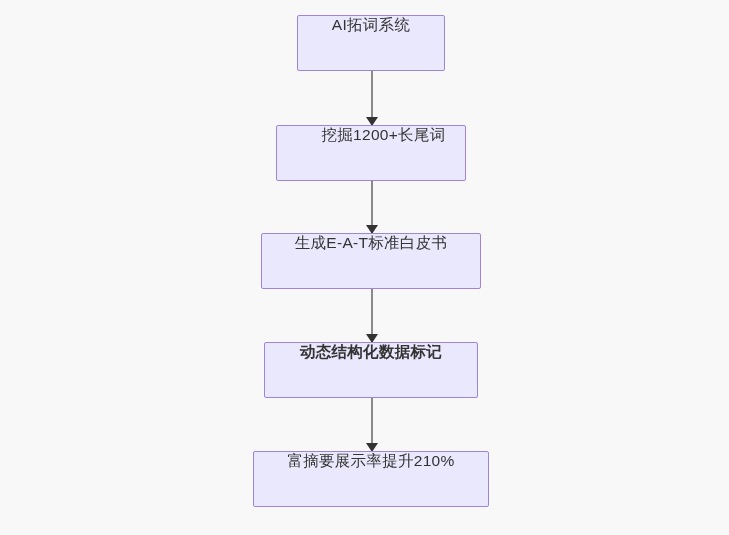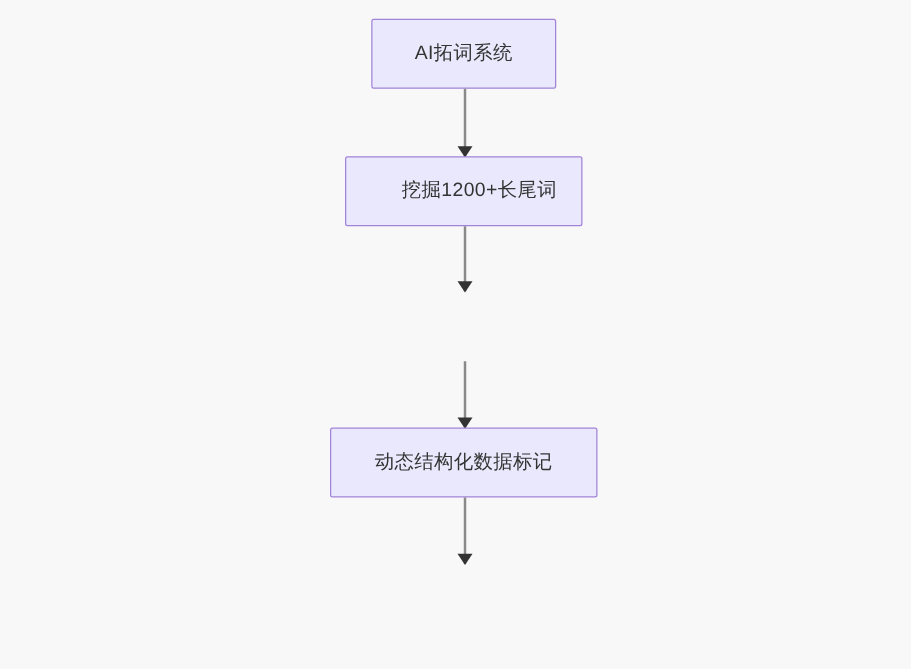--- a/index.html
+++ b/index.html
@@ -21,40 +21,40 @@
     background: #f8f8f8;
   }
 
   .flow-node {
     position: absolute;
     box-sizing: border-box;
     background: #eae8fc;
     border: 1.6px solid #a183d8;
     border-radius: 2px;
     display: flex;
-    align-items: center;
+    align-items: flex-start;
     justify-content: center;
     color: #333333;
     font-size: 15.5px;
     line-height: 1.2;
     letter-spacing: 0.3px;
     white-space: nowrap;
     user-select: none;
   }
 
   .flow-node .node-label {
     display: block;
     text-align: center;
   }
 
   
   .node-n1 { left: 297px; top: 15px;  width: 148px; height: 56px; }
   .node-n2 { left: 276px; top: 125px; width: 190px; height: 56px; padding-left: 25px; }
   .node-n3 { left: 261px; top: 233px; width: 220px; height: 56px; }
-  .node-n4 { left: 264px; top: 342px; width: 214px; height: 56px; }
+  .node-n4 { left: 264px; top: 342px; width: 214px; height: 56px; font-weight: bold; }
   .node-n5 { left: 253px; top: 451px; width: 236px; height: 56px; }
 
   
   .flow-edge {
     position: absolute;
     left: 366px;
     width: 12px;
   }
   .flow-edge .edge-line {
     position: absolute;
@@ -96,29 +96,35 @@
 
   <div class="flow-node node-n2">
     <span class="node-label">挖掘1200+长尾词</span>
   </div>
 
   <div class="flow-edge edge-e2">
     <div class="edge-line"></div>
     <div class="edge-arrow"></div>
   </div>
 
+  <div class="flow-node node-n3">
+    <span class="node-label">生成E-A-T标准白皮书</span>
+  </div>
 
   <div class="flow-edge edge-e3">
     <div class="edge-line"></div>
     <div class="edge-arrow"></div>
   </div>
 
   <div class="flow-node node-n4">
     <span class="node-label">动态结构化数据标记</span>
   </div>
 
   <div class="flow-edge edge-e4">
     <div class="edge-line"></div>
     <div class="edge-arrow"></div>
   </div>
 
+  <div class="flow-node node-n5">
+    <span class="node-label">富摘要展示率提升210%</span>
+  </div>
 
 </div>
 
 </body></html>

